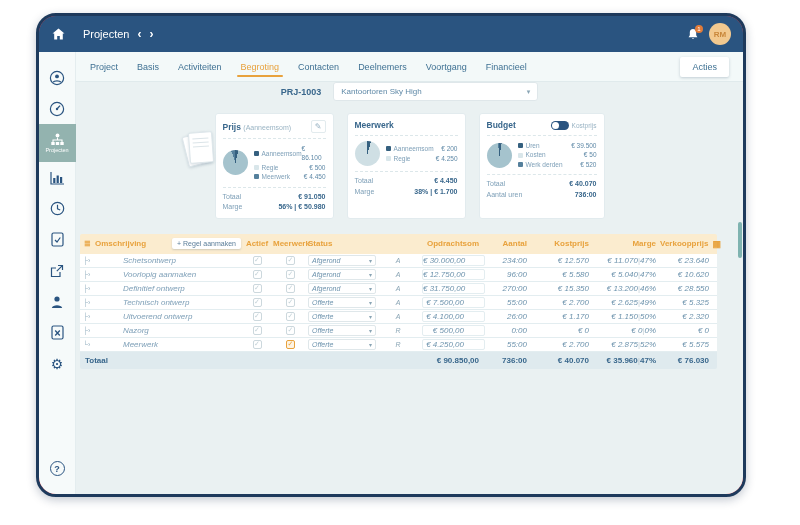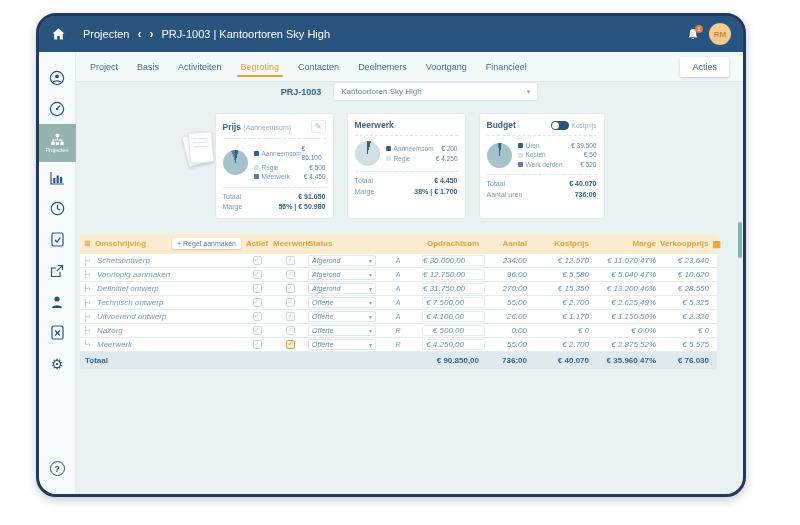--- a/index.html
+++ b/index.html
@@ -94,21 +94,21 @@
   .thead .hname { display:flex; align-items:center; justify-content:space-between; }
   .list-ico { color:#e8a23d; font-size:8px; padding-left:4px; }
   .add-btn { background:#fff; color:#5a7d99; font-weight:normal; font-size:7px; padding:2px 5px;
     border-radius:2px; box-shadow:0 1px 2px rgba(40,70,100,.2); cursor:pointer; white-space:nowrap; }
   .calc-ico { font-size:9px; margin-left:4px; }
   .h-right { text-align:right; }
   .h-verk { display:flex; align-items:center; justify-content:flex-end; padding-right:4px; }
 
   .trow { background:#fff; height:14px; border-bottom:1px solid #e3edf0; color:#6d93ad; font-style:italic; }
   .branch { color:#9ab4c4; font-size:7px; padding-left:3px; font-style:normal; }
-  .rname { color:#7fa0b8; padding-left:2px; white-space:nowrap; overflow:hidden; }
+  .rname { color:#7fa0b8; padding-left:2px; white-space:nowrap; overflow:hidden;margin-left:26px; }
   .cbc { display:flex; justify-content:center; }
   .cb { width:9px; height:9px; border:1px solid #ccd8dd; border-radius:2px; background:#fff;
     display:flex; align-items:center; justify-content:center; font-size:7px; color:#c3d1d7;
     font-style:normal; cursor:pointer; }
   .cb::after { content:"✓"; }
   .cb.checked { border-color:#e8a23d; color:#e8a23d; background:#fdf3e3; }
   .status-sel { width:68px; height:11px; border:1px solid #dfe7ea; border-radius:2px; background:#fff;
     display:flex; align-items:center; padding:0 3px; cursor:pointer; }
   .status-sel .st { flex:1; font-size:7px; }
   .status-sel .caret { font-style:normal; font-size:6px; color:#8aa5b5; }
@@ -136,21 +136,20 @@
   <div class="hdr">
     <div class="home-btn">
       <svg width="13" height="12" viewBox="0 0 13 12">
           <path d="M6.5 0.5 L12.5 5.5 L10.8 5.5 L10.8 11.5 L7.8 11.5 L7.8 8 L5.2 8 L5.2 11.5 L2.2 11.5 L2.2 5.5 L0.5 5.5 Z" fill="#fff"></path>
         </svg>
     </div>
     <div class="hdr-nav">
       <span>Projecten</span>
       <span class="chev">‹</span>
       <span class="chev">›</span>
-      <span>PRJ-1003 | Kantoortoren Sky High</span>
     </div>
     <div class="hdr-right">
       <span class="bell-wrap">
         <svg width="12" height="13" viewBox="0 0 12 13">
             <path d="M6 1 C4 1 2.8 2.5 2.8 4.5 L2.8 7.2 L1.6 9.2 L10.4 9.2 L9.2 7.2 L9.2 4.5 C9.2 2.5 8 1 6 1 Z M4.8 10 a1.3 1.3 0 0 0 2.4 0 Z" fill="#fff"></path>
           </svg>
         <span class="bell-badge">1</span>
       </span>
       <span class="avatar">RM</span>
     </div>

